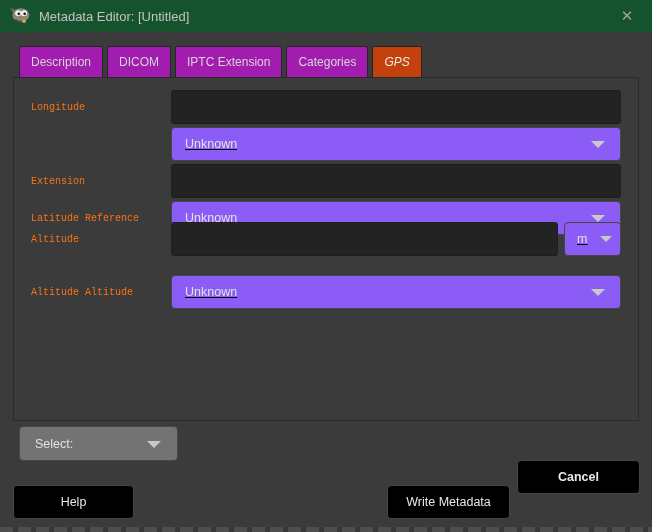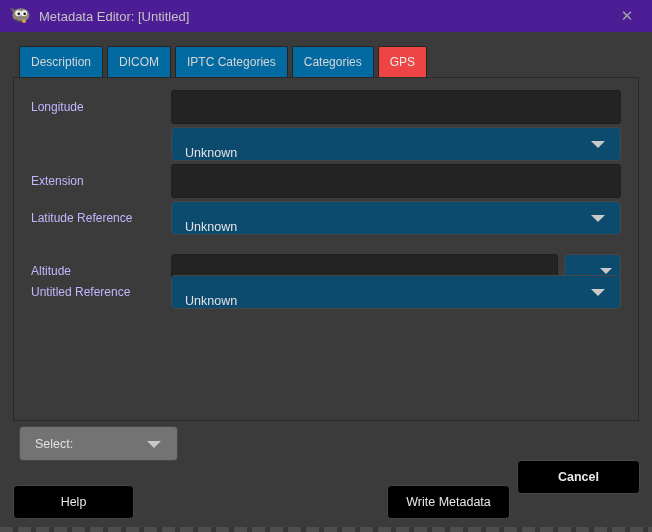--- a/index.html
+++ b/index.html
@@ -3,64 +3,65 @@
 <meta charset="utf-8">
 <style>
   html,body{margin:0;padding:0;background:#555;}
   *{box-sizing:border-box;font-family:"Liberation Sans",sans-serif;}
   .window{
     position:relative;width:652px;height:532px;background:#3b3b3b;
     outline:1px solid #141414;overflow:hidden;
   }
   
   .titlebar{
-    position:absolute;left:0;top:0;width:652px;height:32px;background:#4c1d95;
+    position:absolute;left:0;top:0;width:652px;height:32px;background:#14532d;
     display:flex;align-items:center;
   }
   .titlebar .app-icon{width:22px;height:18px;margin-left:9px;flex:0 0 auto;}
   .titlebar .title{margin-left:8px;font-size:13px;color:#c3c3c3;}
   .close-btn{
     position:absolute;right:8px;top:0;width:34px;height:32px;
     display:flex;align-items:center;justify-content:center;
     color:#a3a3a3;font-size:15px;cursor:default;
   }
   
   .tabs{
     position:absolute;left:19px;top:46px;height:31px;display:flex;gap:4px;
   }
   .tab{
     height:31px;padding:0 11px;display:flex;align-items:center;
-    background:#0369a1;border:1px solid #242424;border-bottom:none;
+    background:#a21caf;border:1px solid #242424;border-bottom:none;
     border-radius:2px 2px 0 0;font-size:12px;color:#d6d6d6;cursor:default;
     position:relative;white-space:nowrap;
   }
   .tab.active{
-    background:#ef4444;color:#ececec;
+    background:#c2410c;color:#ececec;
     box-shadow:0 5px 0 0 #434343;
+    font-style:italic;
   }
   
   .notebook{
     position:absolute;left:13px;top:77px;width:626px;height:344px;
     border:1px solid #2a2a2a;background:#3b3b3b;
   }
   .form-row{position:absolute;left:0;width:100%;height:34px;}
   .form-row .row-label{
     position:absolute;left:17px;top:0;height:34px;display:flex;align-items:center;
-    font-size:12px;color:#c4b5fd;
+    font-size:10px;color:#f97316;font-family:Liberation Mono, monospace;
   }
   .entry{
     position:absolute;left:157px;top:0;height:34px;width:450px;
     background:#232323;border:1px solid #1e1e1e;border-radius:3px;
     color:#e6e6e6;font-size:13px;padding:0 10px;outline:none;
   }
   .entry.short{width:387px;}
   .combo{
     position:absolute;left:157px;top:0;height:34px;width:450px;
-    background:#0c4a6e;border:1px solid #464646;border-radius:4px;
-    display:flex;align-items:flex-end;cursor:default;
+    background:#8b5cf6;border:1px solid #464646;border-radius:4px;
+    display:flex;align-items:center;cursor:default;text-decoration:underline;
   }
   .combo .combo-text{margin-left:13px;font-size:12.5px;color:#e2e2e2;}
   .combo .arrow{
     position:absolute;right:15px;top:50%;margin-top:-3px;
     width:0;height:0;border-left:7px solid transparent;border-right:7px solid transparent;
     border-top:7px solid #c9c9c9;
   }
   .combo.unit{left:550px;width:57px;}
   .combo.unit .combo-text{margin-left:12px;}
   .combo.unit .arrow{right:8px;border-left-width:6px;border-right-width:6px;border-top-width:6px;}
@@ -107,21 +108,21 @@
       <path d="M7 14 q6 4 11 0" stroke="#57504a" stroke-width="1.4" fill="none"></path>
       <circle cx="16.5" cy="15.5" r="2.2" fill="#d9a648"></circle>
     </svg>
     <span class="title">Metadata Editor: [Untitled]</span>
     <span class="close-btn">✕</span>
   </div>
 
   <div class="tabs">
     <div class="tab">Description</div>
     <div class="tab">DICOM</div>
-    <div class="tab">IPTC Categories</div>
+    <div class="tab">IPTC Extension</div>
     <div class="tab">Categories</div>
     <div class="tab active">GPS</div>
   </div>
 
   <div class="notebook">
 
     <div class="form-row" style="top:12px;">
       <span class="row-label">Longitude</span>
       <input class="entry" type="text" value="" style="">
     </div>
@@ -139,31 +140,31 @@
     </div>
 
     <div class="form-row" style="top:123px;">
       <span class="row-label">Latitude Reference</span>
       <div class="combo">
         <span class="combo-text">Unknown</span>
         <span class="arrow"></span>
       </div>
     </div>
 
-    <div class="form-row" style="top:176px;">
+    <div class="form-row" style="top:144px;">
       <span class="row-label">Altitude</span>
       <input class="entry short" type="text" value="" style="">
       <div class="combo unit">
         <span class="combo-text">m</span>
         <span class="arrow"></span>
       </div>
     </div>
 
     <div class="form-row" style="top:197px;">
-      <span class="row-label">Untitled Reference</span>
+      <span class="row-label">Altitude Altitude</span>
       <div class="combo">
         <span class="combo-text">Unknown</span>
         <span class="arrow"></span>
       </div>
     </div>
 
   </div>
 
   <div class="select-combo">
     <span class="combo-text">Select:</span>

